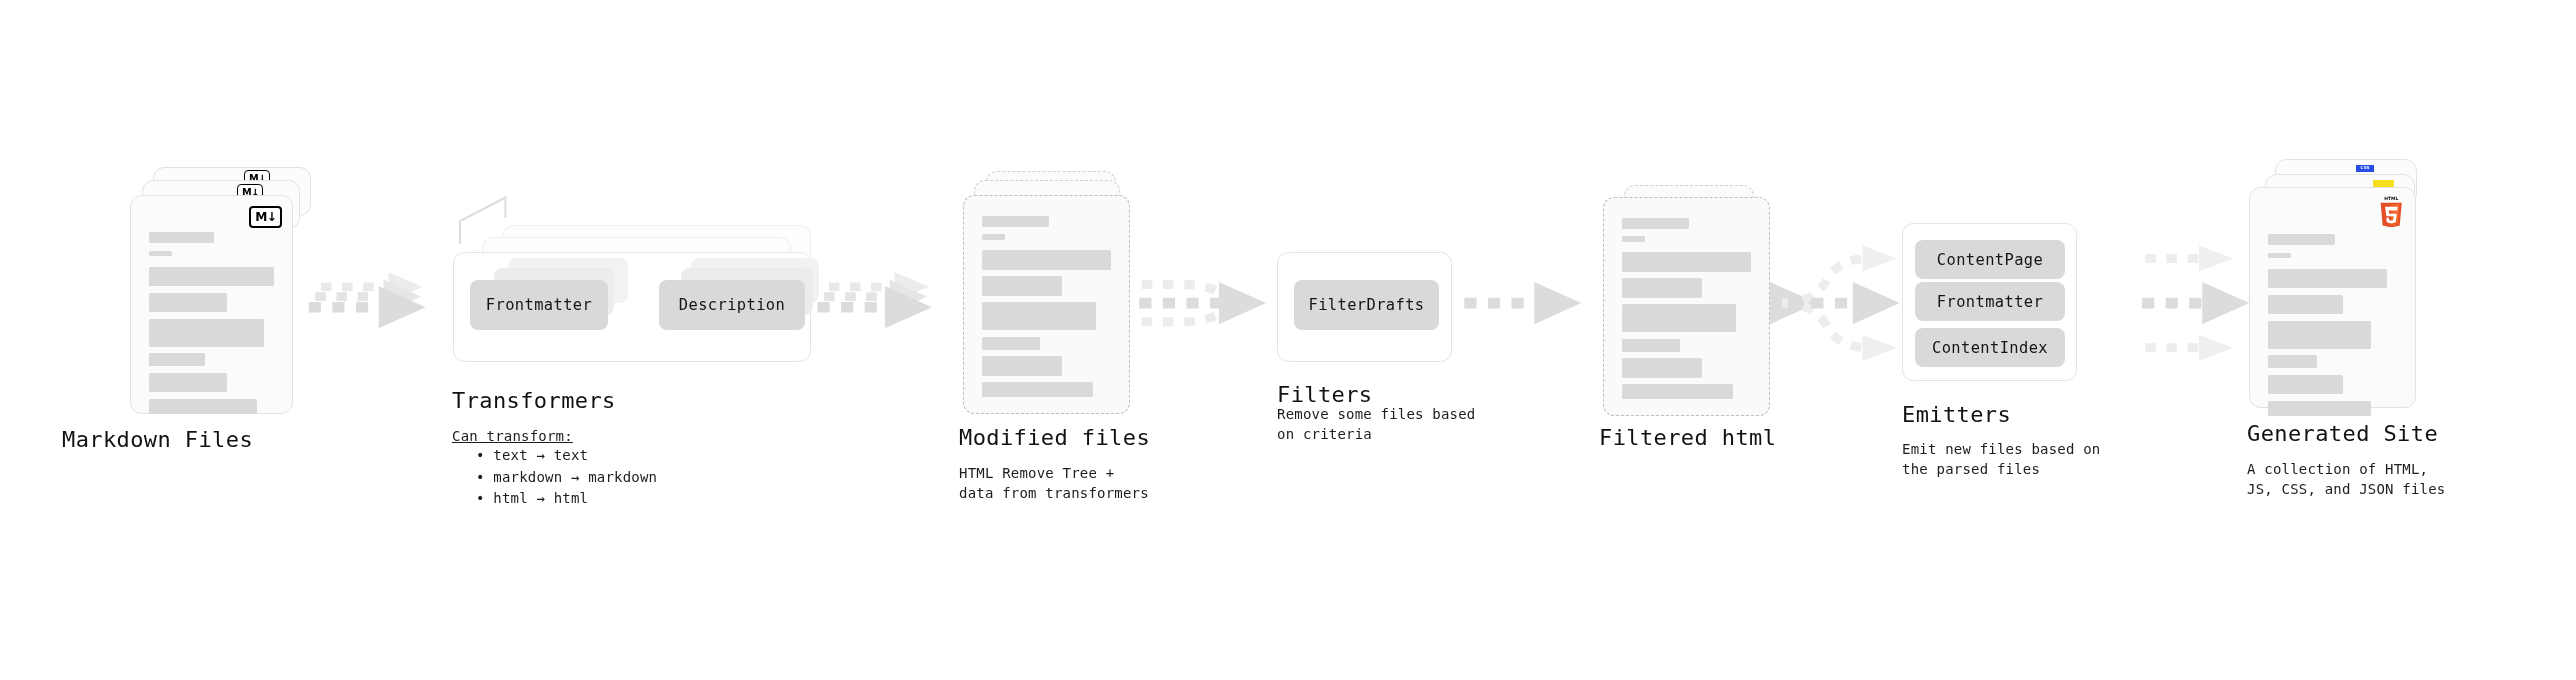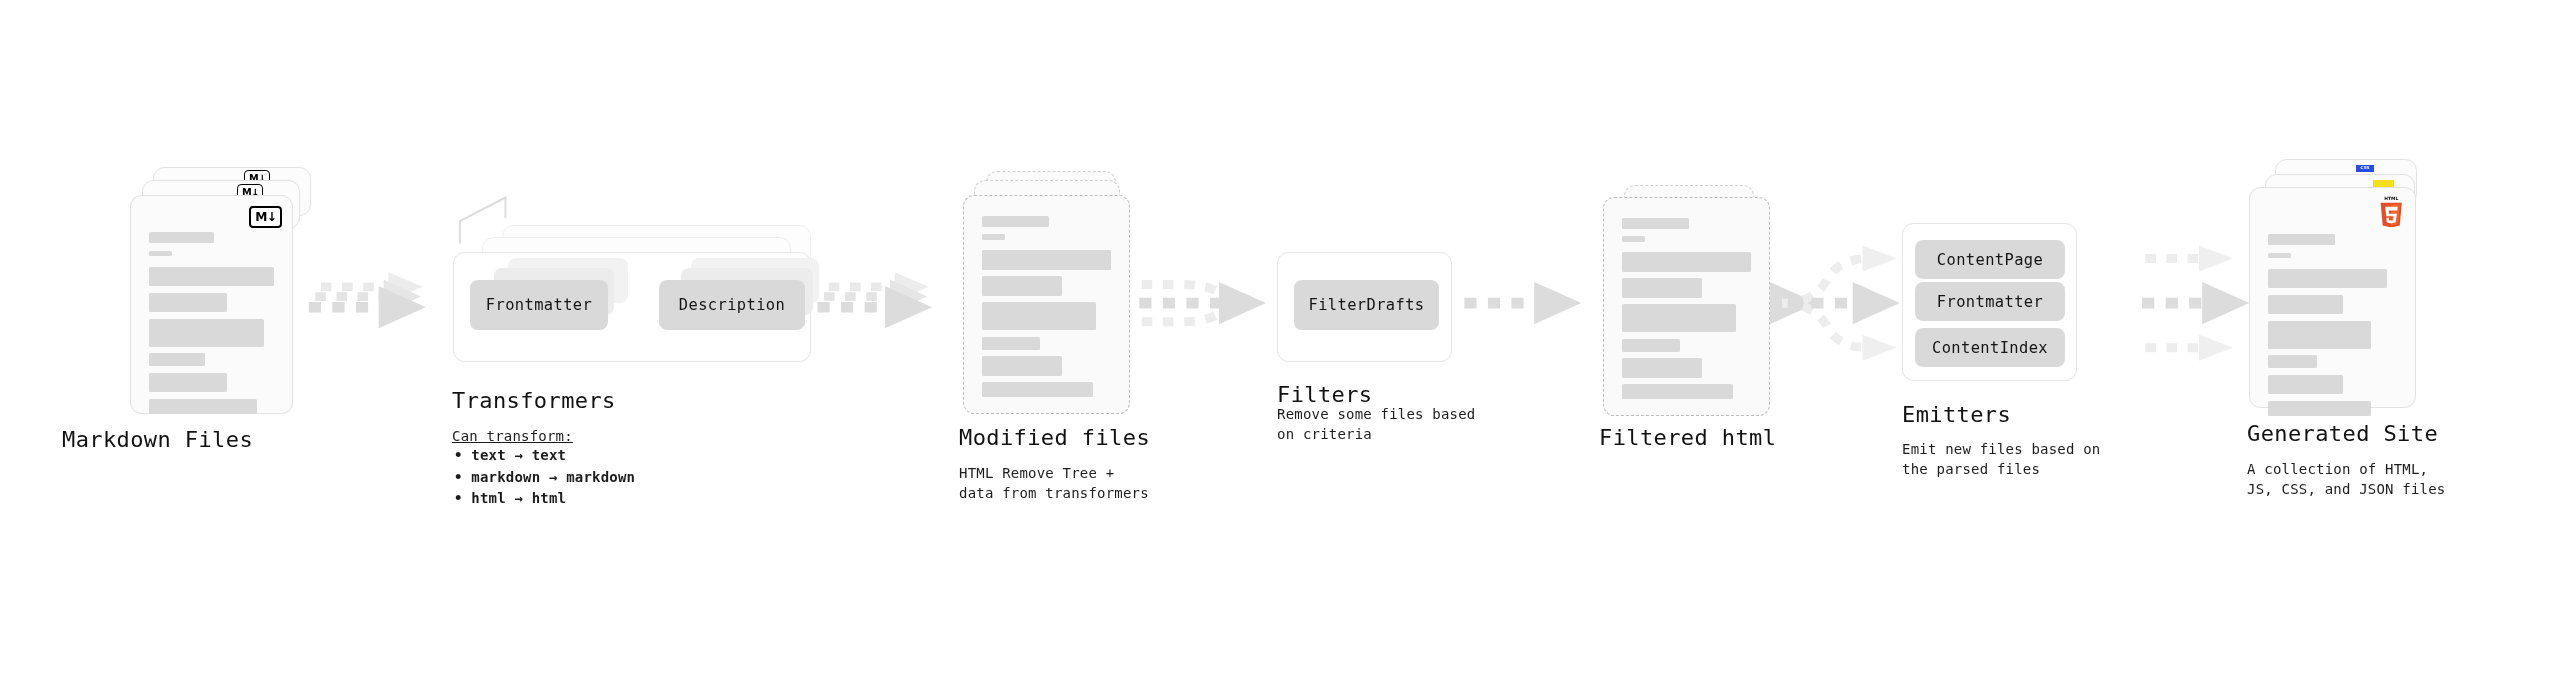--- a/index.html
+++ b/index.html
@@ -238,21 +238,21 @@
     <div class="chip ghost-chip2" style="left:508px;top:258px;width:120px;height:45px;"></div>
     <div class="chip ghost-chip2" style="left:691px;top:258px;width:128px;height:45px;"></div>
     <div class="chip ghost-chip" style="left:494px;top:268px;width:120px;height:47px;"></div>
     <div class="chip ghost-chip" style="left:681px;top:268px;width:132px;height:47px;"></div>
 
     <div class="chip" style="left:470px;top:280px;width:138px;height:50px;">Frontmatter</div>
     <div class="chip" style="left:659px;top:280px;width:146px;height:50px;">Description</div>
 
     <div class="title" style="left:452px;top:388px;">Transformers</div>
     <div class="sub" style="left:452px;top:426px;text-decoration:underline;">Can transform:</div>
-    <div class="bullets" style="left:454px;top:445px;font-weight:bold;">
+    <div class="bullets" style="left:476px;top:445px;">
       <div>• text → text</div>
       <div>• markdown → markdown</div>
       <div>• html → html</div>
     </div>
   </div>
 
   <div class="node">
     <div class="ghost dashed" style="left:986px;top:171px;width:130px;height:41px;"></div>
     <div class="ghost dashed" style="left:974px;top:180px;width:146px;height:41px;"></div>
 

